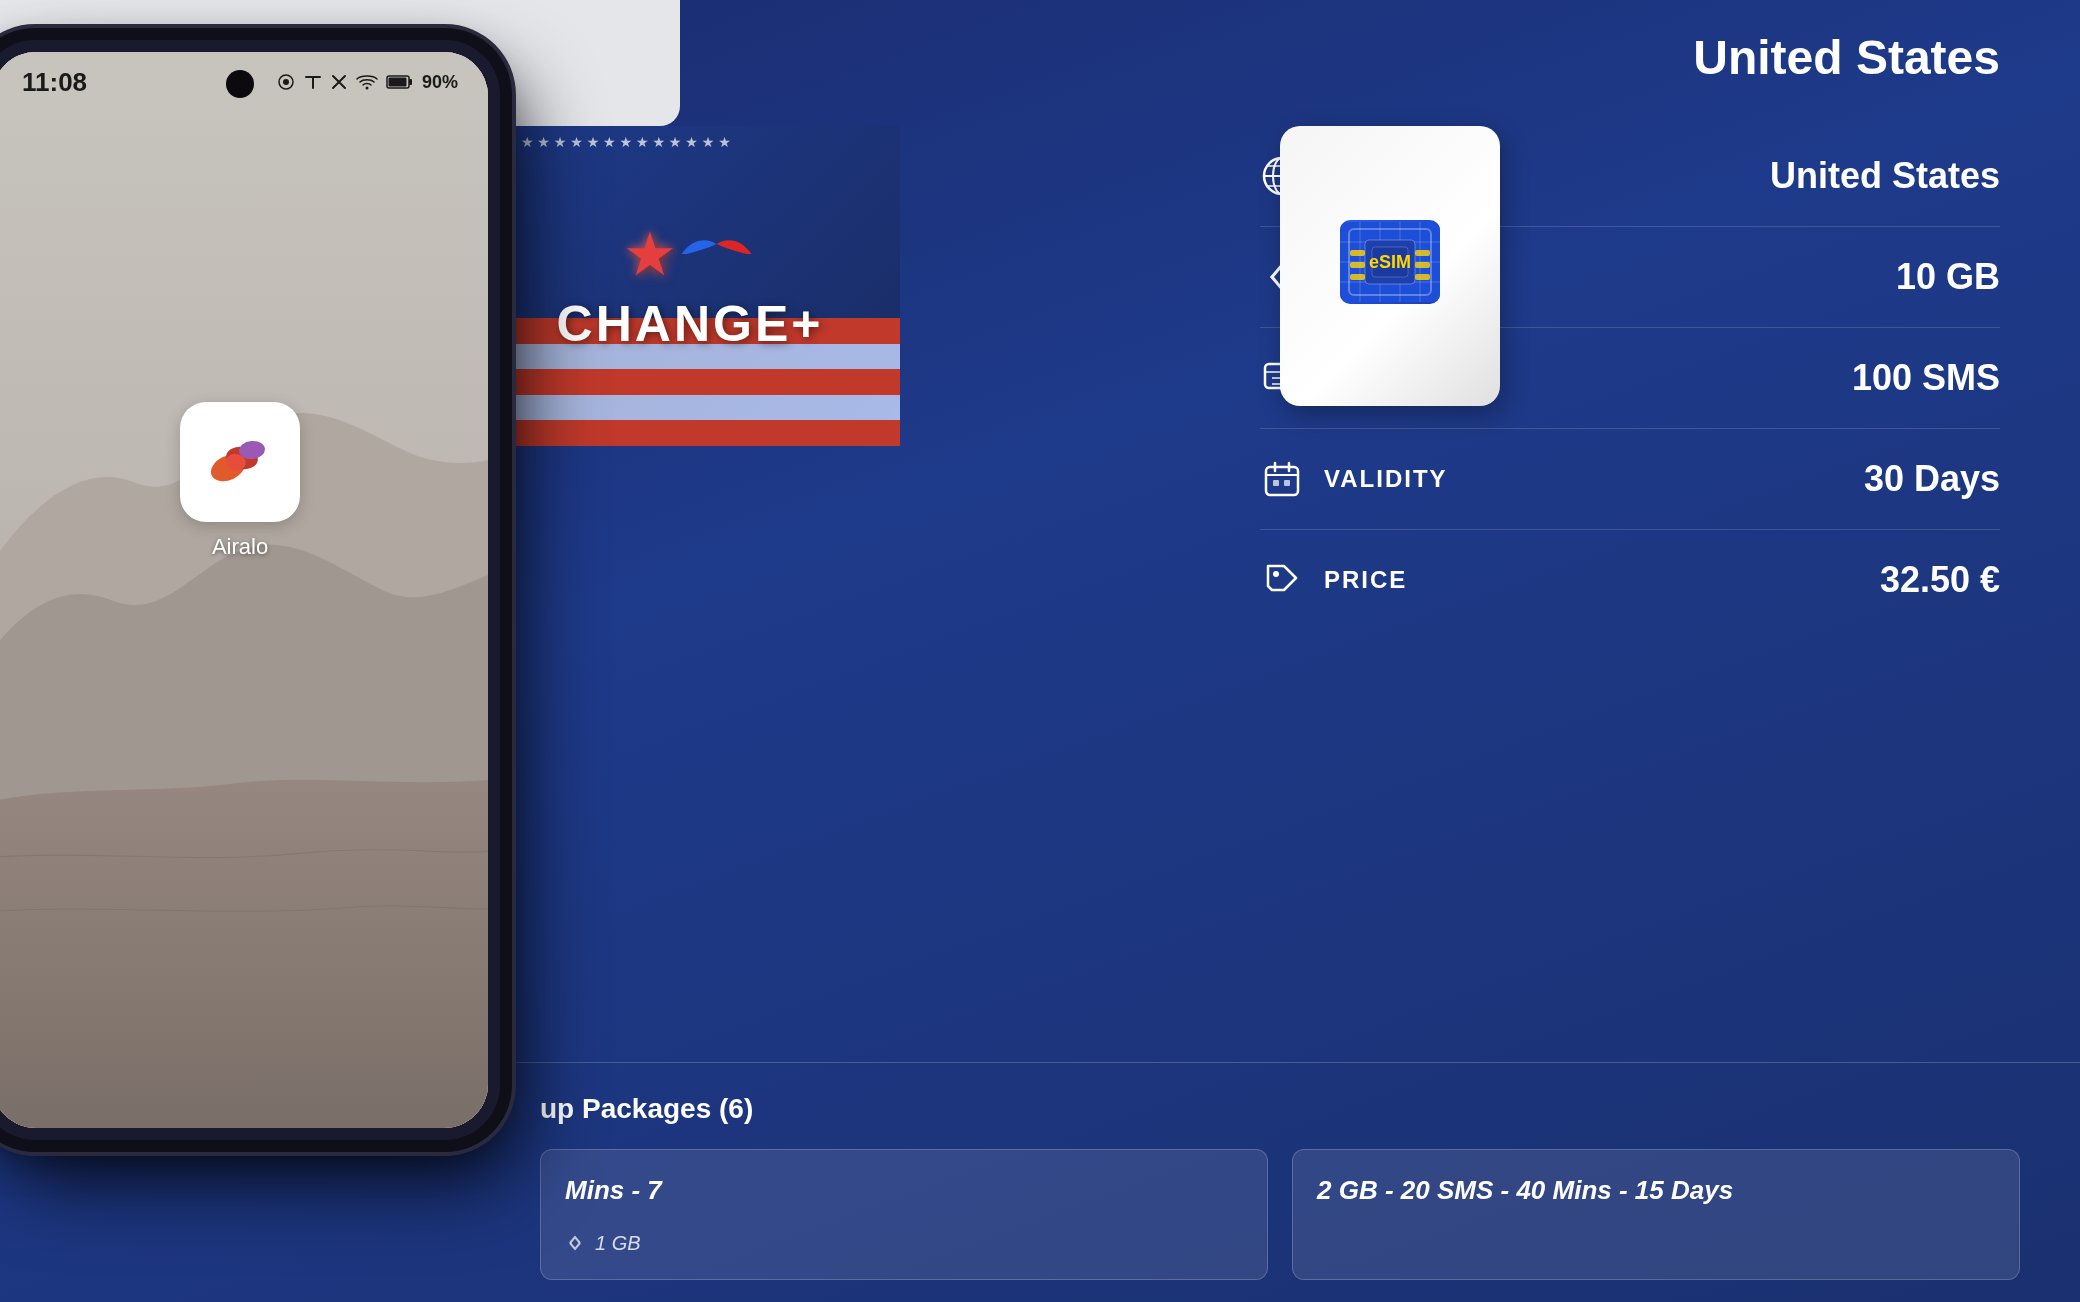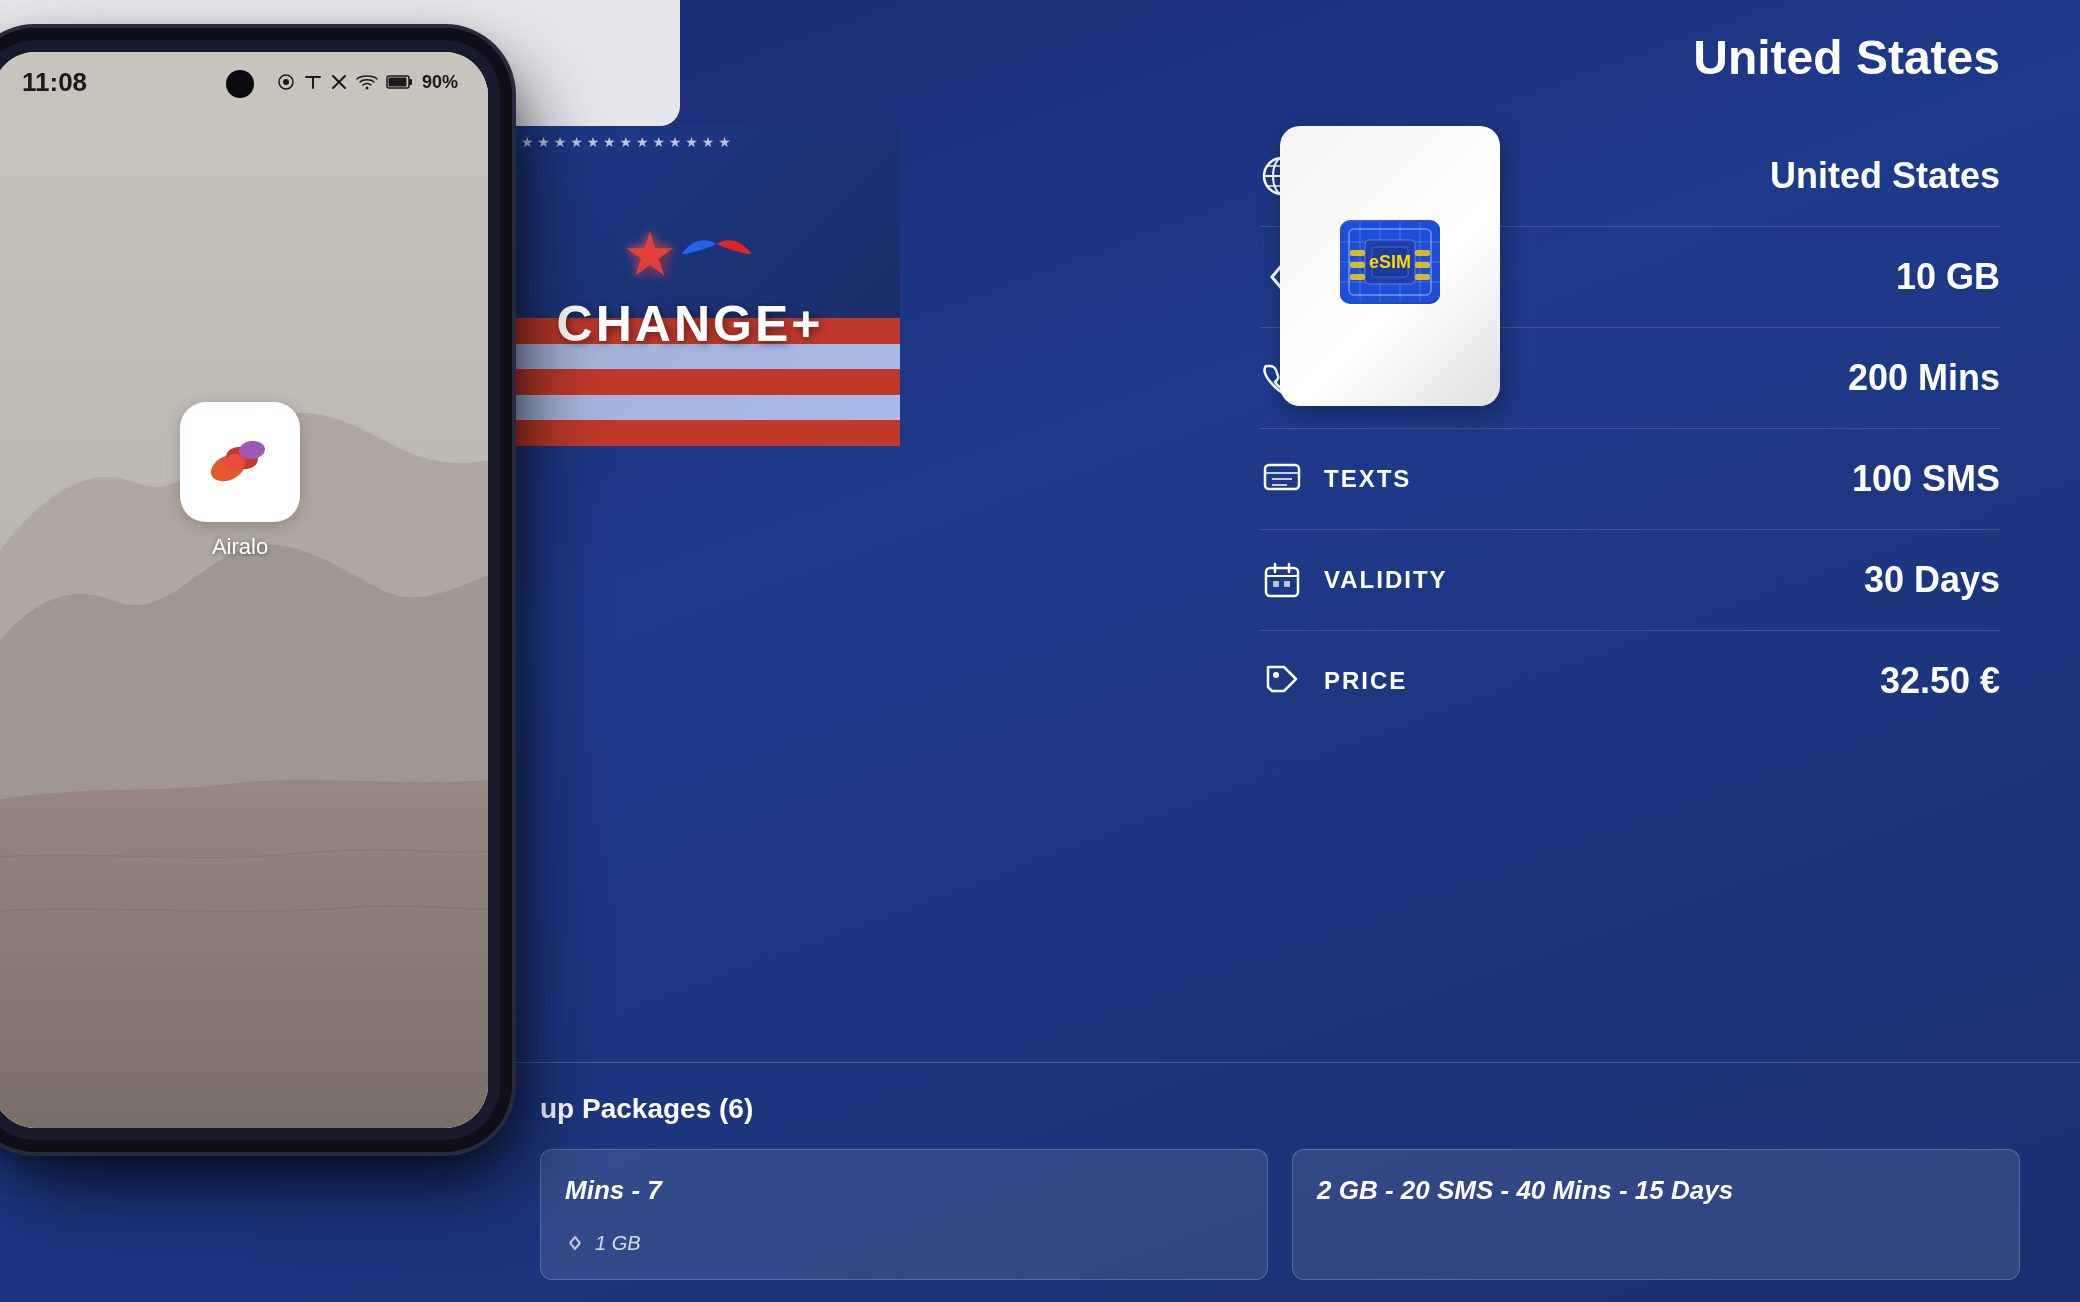--- a/index.html
+++ b/index.html
@@ -441,31 +441,20 @@
           <svg width="40" height="40" viewBox="0 0 40 40">
               <path d="M10,20 L20,8 L30,20" fill="none" stroke="white" stroke-width="3" stroke-linecap="round"></path>
               <path d="M10,20 L20,32 L30,20" fill="none" stroke="white" stroke-width="3" stroke-linecap="round"></path>
             </svg>
         </div>
         <span class="info-label">DATA</span>
       </div>
       <span class="info-value">10 GB</span>
     </div>
 
-    <div class="info-row">
-      <div class="info-left">
-        <div class="info-icon">
-          <svg width="40" height="40" viewBox="0 0 40 40">
-              <path d="M8,8 C8,8 12,8 14,12 L16,18 C16,18 17,20 15,22 L13,24 C13,24 18,32 28,34 L30,32 C30,32 32,30 34,31 L38,33 C38,33 40,35 38,38 C36,41 24,40 12,28 C0,16 2,10 4,8 Z" fill="none" stroke="white" stroke-width="2.5" stroke-linecap="round"></path>
-            </svg>
-        </div>
-        <span class="info-label">CALLS</span>
-      </div>
-      <span class="info-value">200 Mins</span>
-    </div>
 
     <div class="info-row">
       <div class="info-left">
         <div class="info-icon">
           <svg width="40" height="40" viewBox="0 0 40 40">
               <rect x="3" y="6" width="34" height="24" rx="4" fill="none" stroke="white" stroke-width="2.5"></rect>
               <line x1="3" y1="14" x2="37" y2="14" stroke="white" stroke-width="1.5"></line>
               <line x1="10" y1="20" x2="30" y2="20" stroke="white" stroke-width="1.5"></line>
               <line x1="10" y1="26" x2="25" y2="26" stroke="white" stroke-width="1.5"></line>
             </svg>

